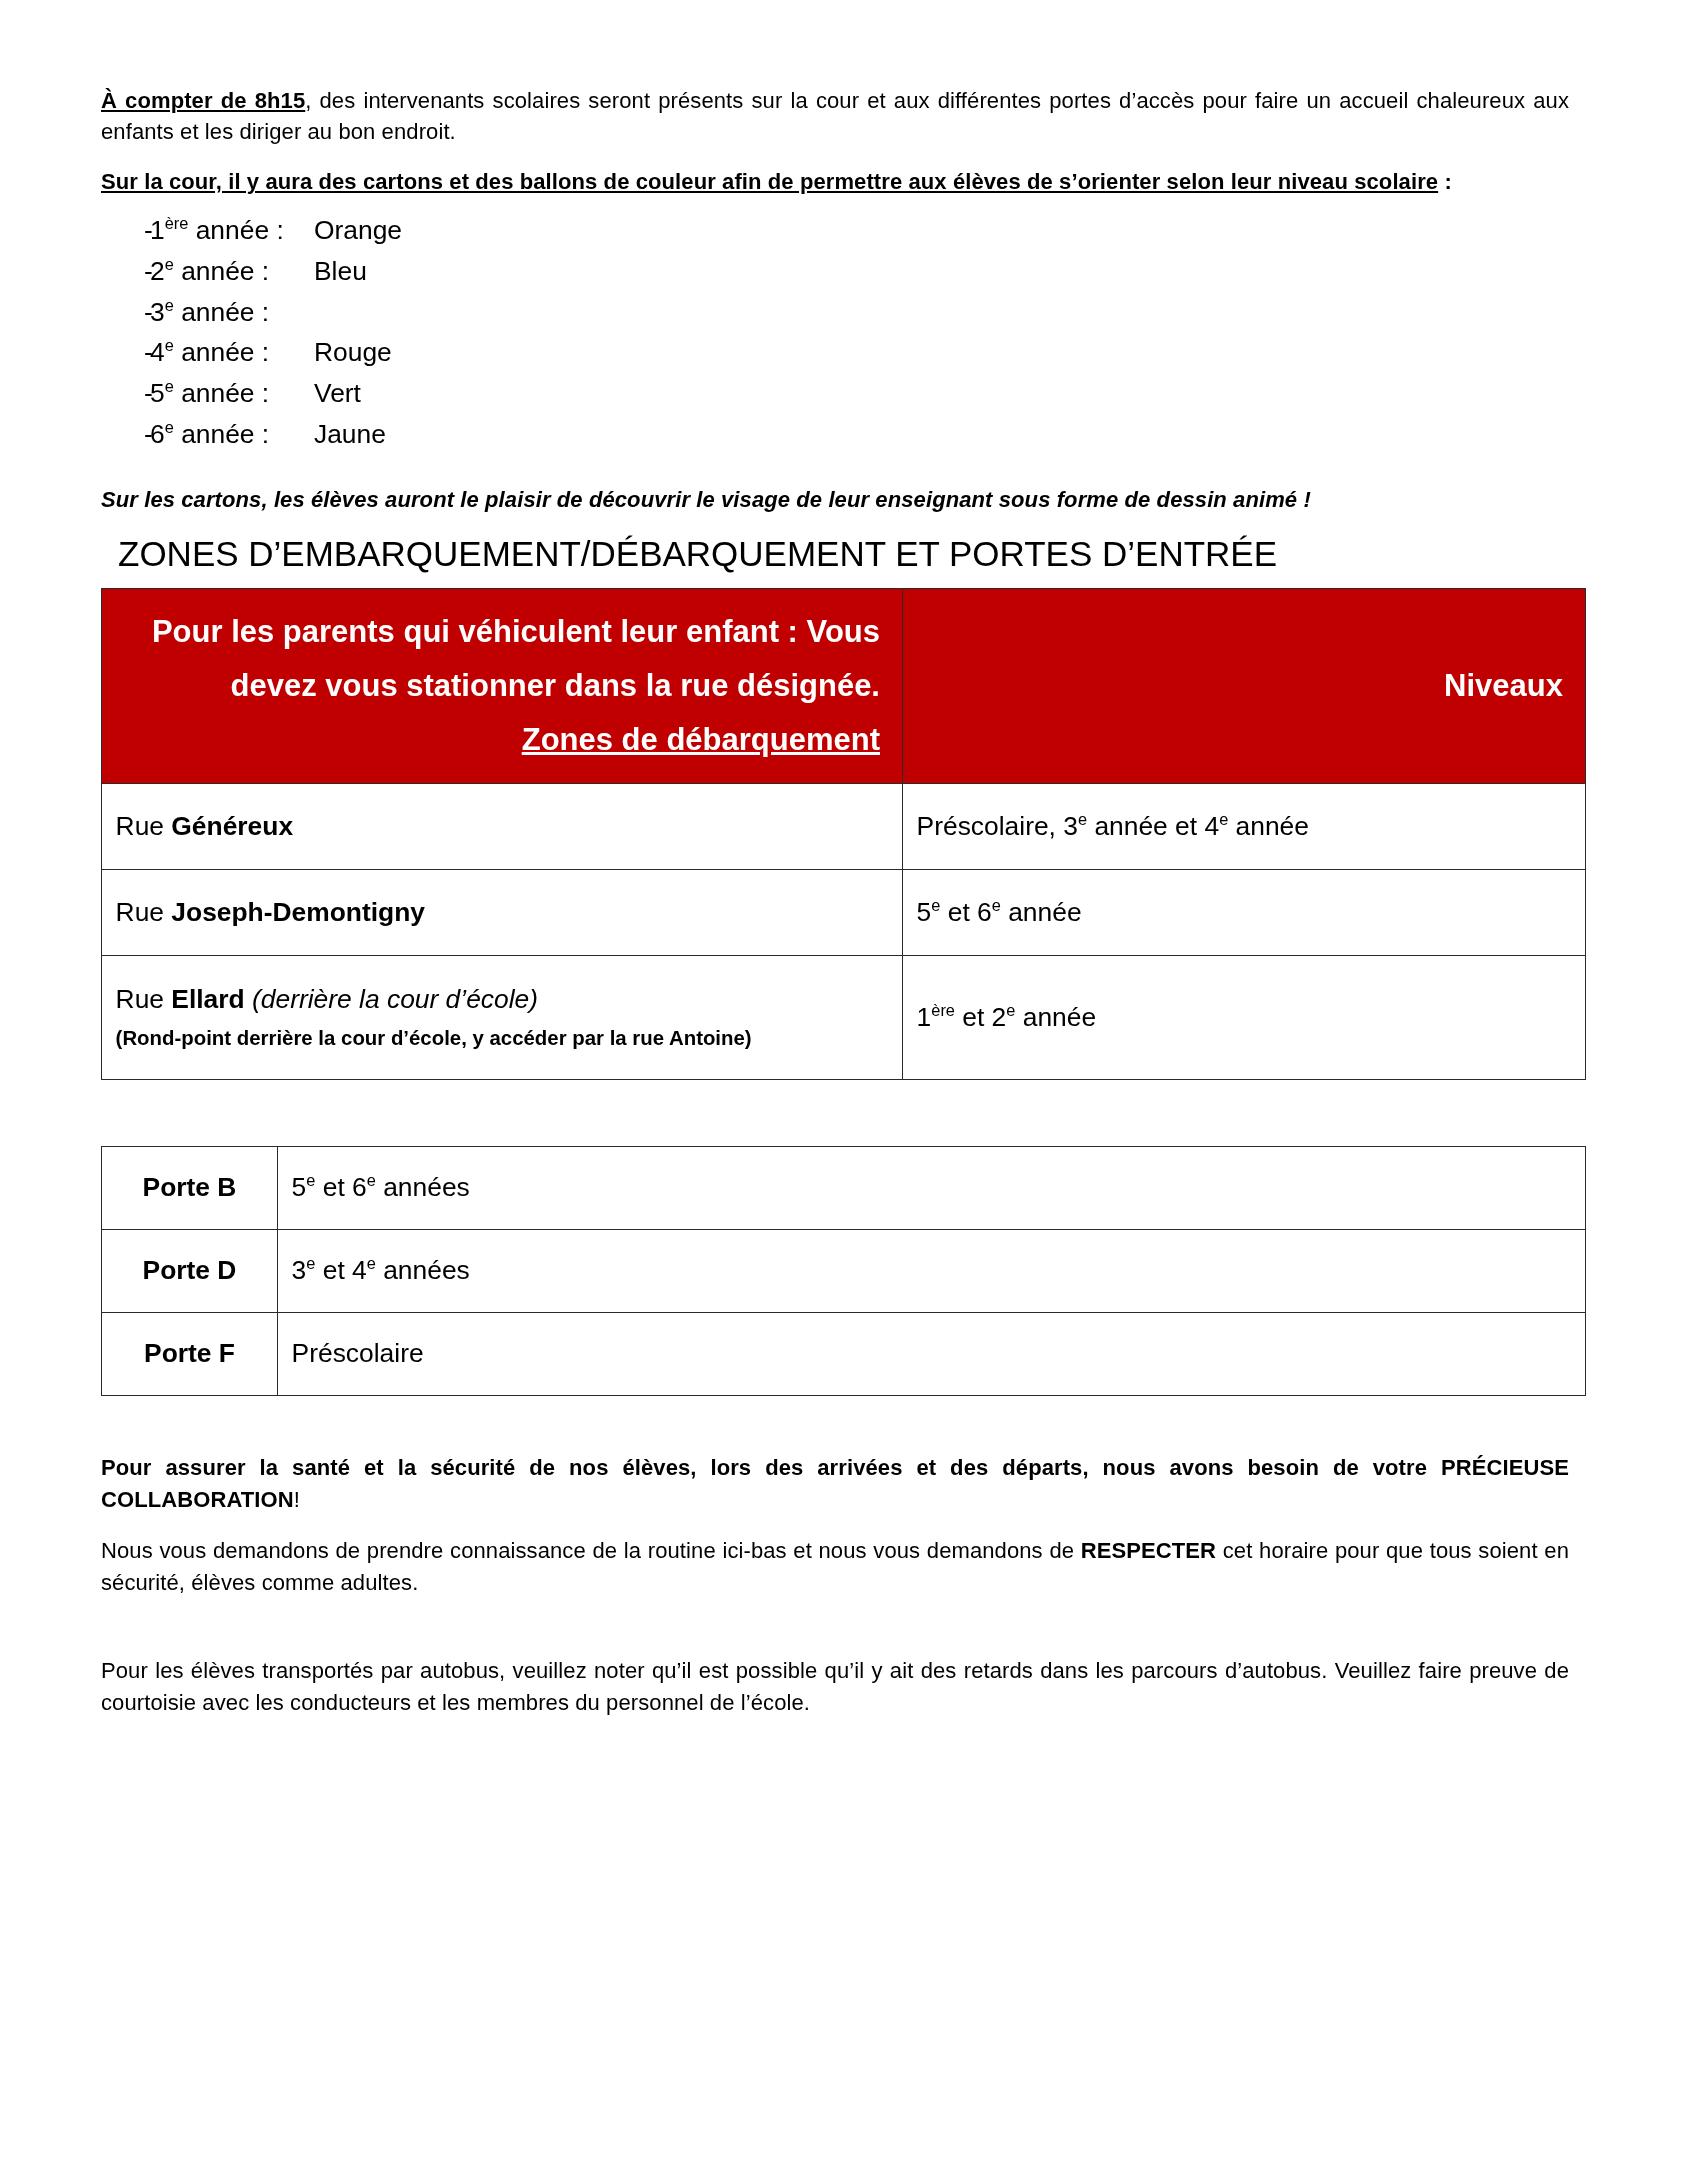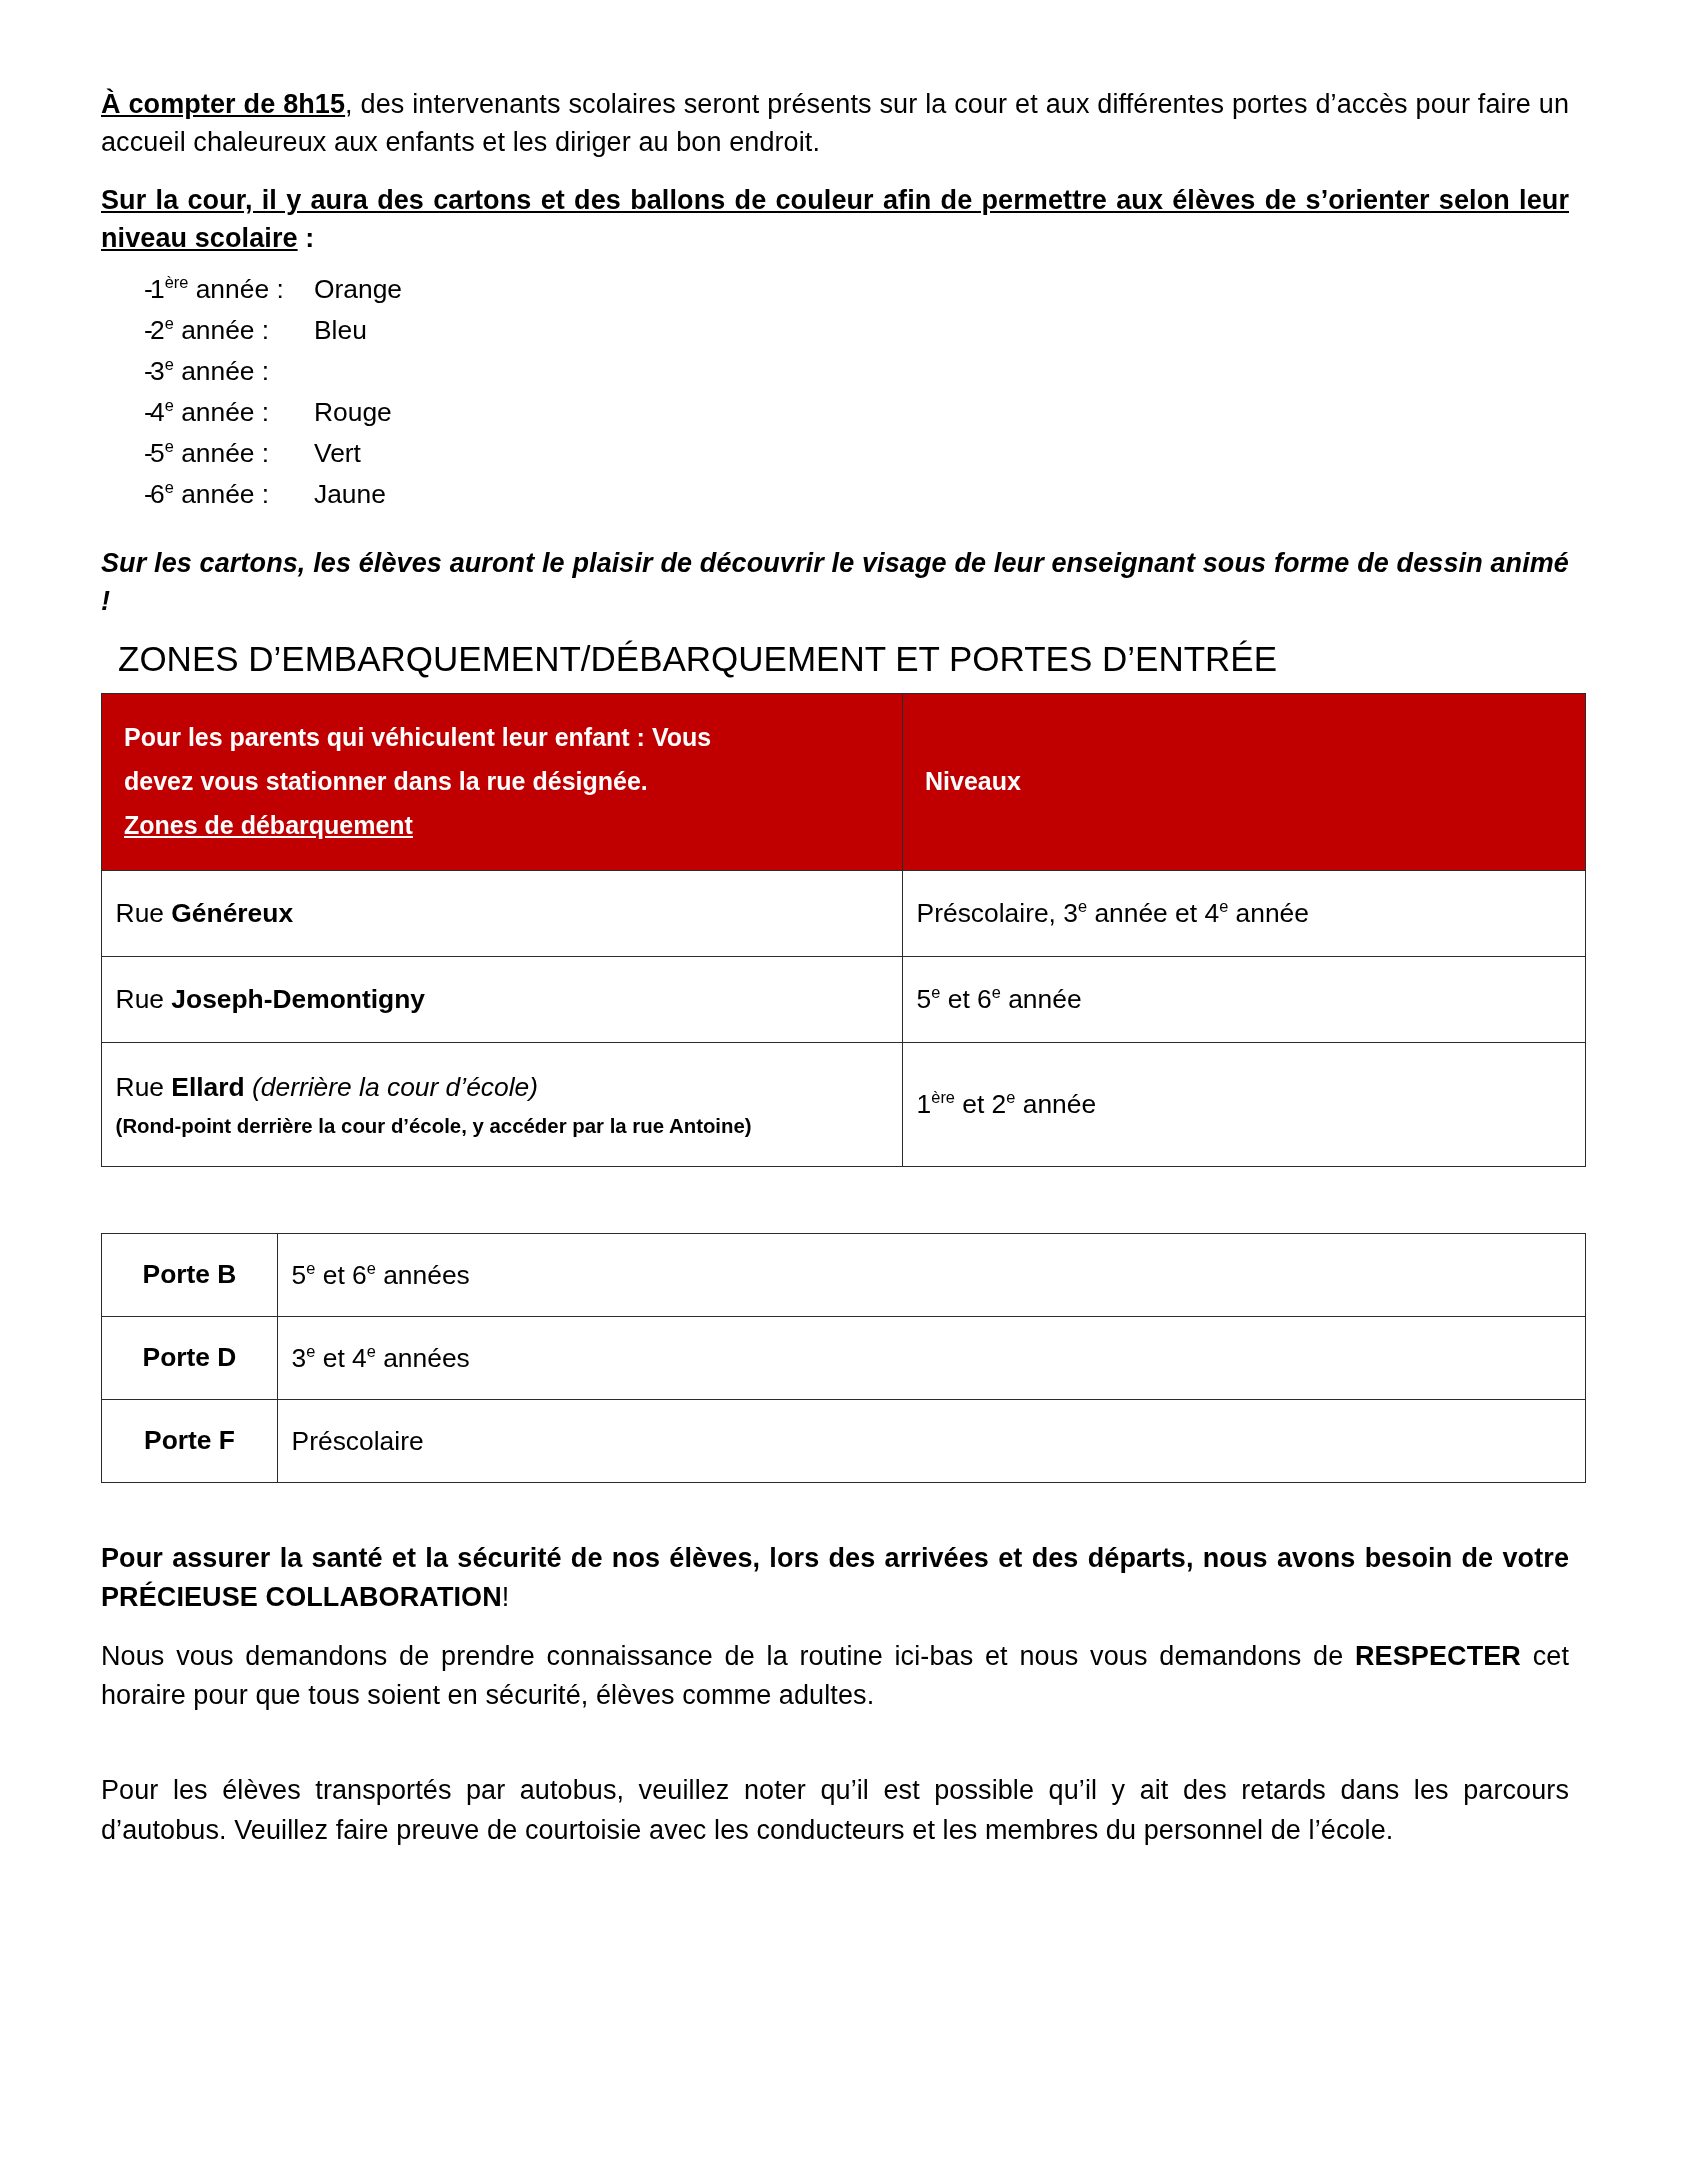--- a/index.html
+++ b/index.html
@@ -18,21 +18,21 @@
     position: relative;
     width: 1685px;
     height: 2181px;
     box-sizing: border-box;
     padding: 85px 101px 0 101px;
     background: #ffffff;
   }
 
   
   .para {
-    font-size: 27px;
+    font-size: 22px;
     line-height: 1.42;
     text-align: justify;
     margin: 0 15px 19px 0;
     letter-spacing: 0.1px;
   }
   .para.loose { line-height: 1.46; }
   b, strong { font-weight: bold; }
   .u { text-decoration: underline; }
   .bold-italic { font-weight: bold; font-style: italic; }
 
@@ -93,22 +93,22 @@
   }
   table td, table th {
     border: 1.7px solid #2b2b2b;
     padding: 0;
     vertical-align: middle;
   }
   .thead-cell {
     background: #C00000;
     color: #ffffff;
     font-weight: bold;
-    text-align: left;
-    font-size: 25px;
+    text-align: right;
+    font-size: 31px;
     line-height: 1.75;
     padding: 15.3px 22px;
   }
   .thead-cell .sub-underline {
     text-decoration: underline;
     display: inline-block;
   }
   .body-cell {
     font-size: 26.4px;
     padding: 12px 13.6px;

